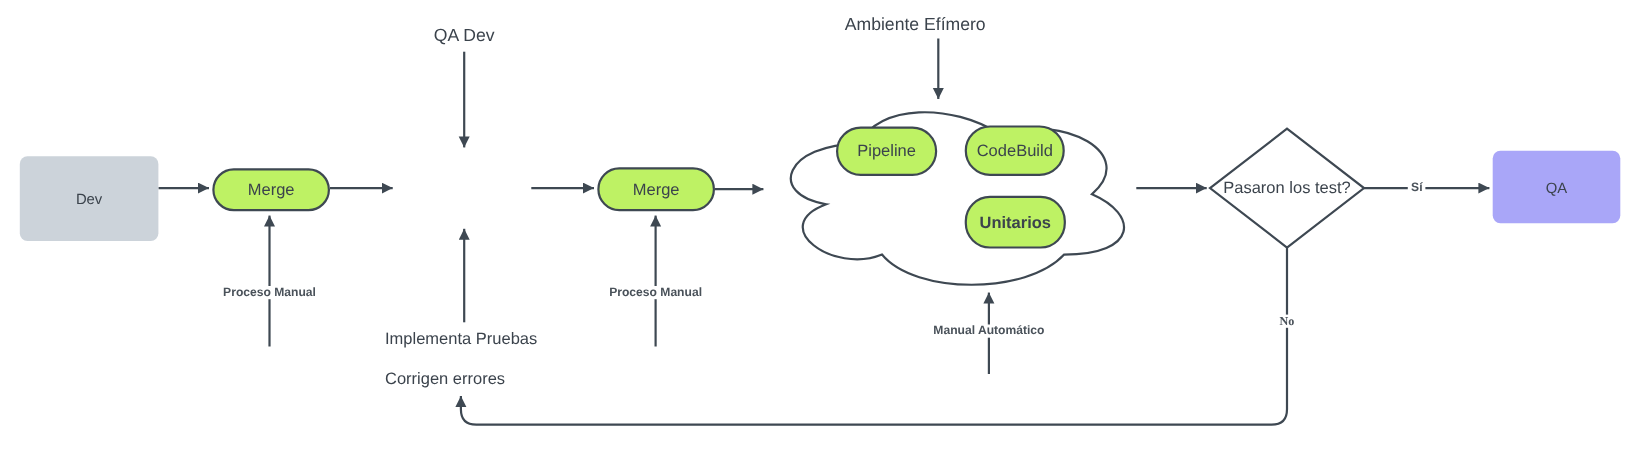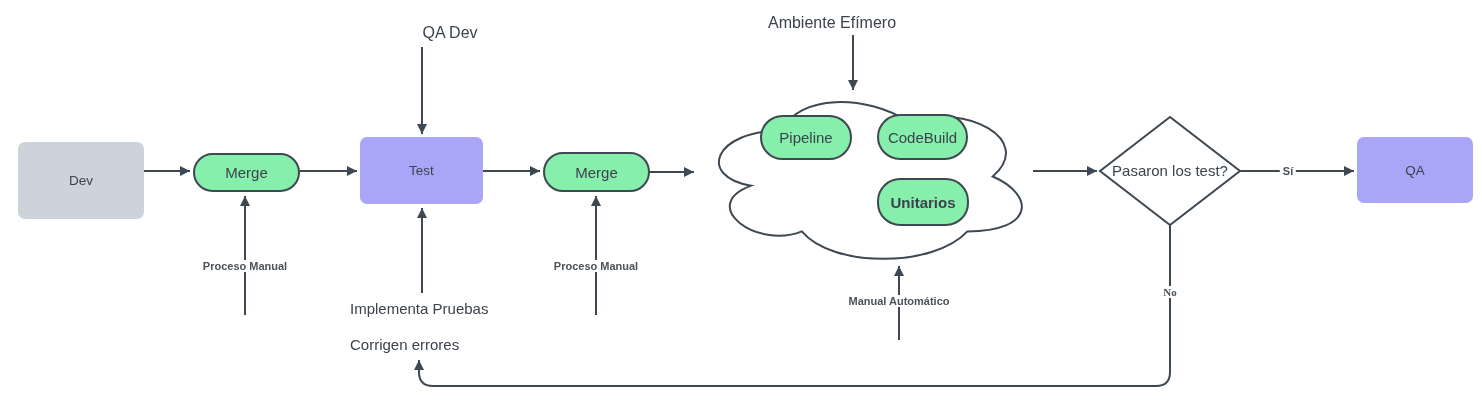--- a/index.html
+++ b/index.html
@@ -21,21 +21,21 @@
   .wires .filled{fill:#ffffff;}
   .node{
     position:absolute;display:flex;align-items:center;justify-content:center;
     text-align:center;color:var(--text-dark);
   }
   .rect-node{border-radius:7px;font-size:13.5px;}
   .dev{left:18px;top:142px;width:126px;height:77px;background:var(--gray-node);}
   .test{left:360px;top:137px;width:123px;height:67px;background:var(--purple);}
   .qa{left:1357px;top:137px;width:116px;height:66px;background:var(--purple);}
   .pill{
-    background:#86efac;border:2px solid var(--stroke);border-radius:20px;font-size:15px;
+    background:#bef264;border:2px solid var(--stroke);border-radius:20px;font-size:15px;
   }
   .merge1{left:193px;top:153px;width:107px;height:39px;}
   .merge2{left:543px;top:152px;width:107px;height:40px;}
   .cloud-pill{border-radius:23px;}
   .pipeline{left:760px;top:115px;width:92px;height:45px;}
   .codebuild{left:877px;top:114px;width:91px;height:46px;}
   .teste2e{left:760px;top:178px;width:91px;height:47px;}
   .unitarios{left:877px;top:178px;width:92px;height:48px;font-weight:bold;}
   .diamond-label{
     position:absolute;left:1110px;top:117px;width:120px;height:108px;
@@ -96,23 +96,20 @@
   </svg>
 
   <div class="node rect-node dev">
     <span>Dev</span>
   </div>
 
   <div class="node pill merge1">
     <span>Merge</span>
   </div>
 
-  <div class="node rect-node test">
-    <span>Test</span>
-  </div>
 
   <div class="node pill merge2">
     <span>Merge</span>
   </div>
 
   <div class="node pill cloud-pill pipeline">
     <span>Pipeline</span>
   </div>
   <div class="node pill cloud-pill codebuild">
     <span>CodeBuild</span>
@@ -120,21 +117,21 @@
   <div class="node pill cloud-pill unitarios">
     <span>Unitarios</span>
   </div>
 
   <div class="diamond-label">Pasaron los test?</div>
 
   <div class="node rect-node qa">
     <span>QA</span>
   </div>
 
-  <div class="free-label big-label centered" style="left:422px;top:24px;margin-left:28px;">QA Dev</div>
+  <div class="free-label big-label centered" style="left:422px;top:24px;">QA Dev</div>
   <div class="free-label big-label centered" style="left:832px;top:14px;">Ambiente Efímero</div>
 
   <div class="free-label edge-label" style="left:245px;top:266px;">Proceso Manual</div>
   <div class="free-label edge-label" style="left:596px;top:266px;">Proceso Manual</div>
   <div class="free-label edge-label" style="left:899px;top:301px;">Manual Automático</div>
 
   <div class="free-label mid-label" style="left:350px;top:300px;">Implementa Pruebas</div>
   <div class="free-label mid-label" style="left:350px;top:336px;">Corrigen errores</div>
 
   <div class="free-label edge-label" style="left:1288px;top:171px;">Sí</div>

